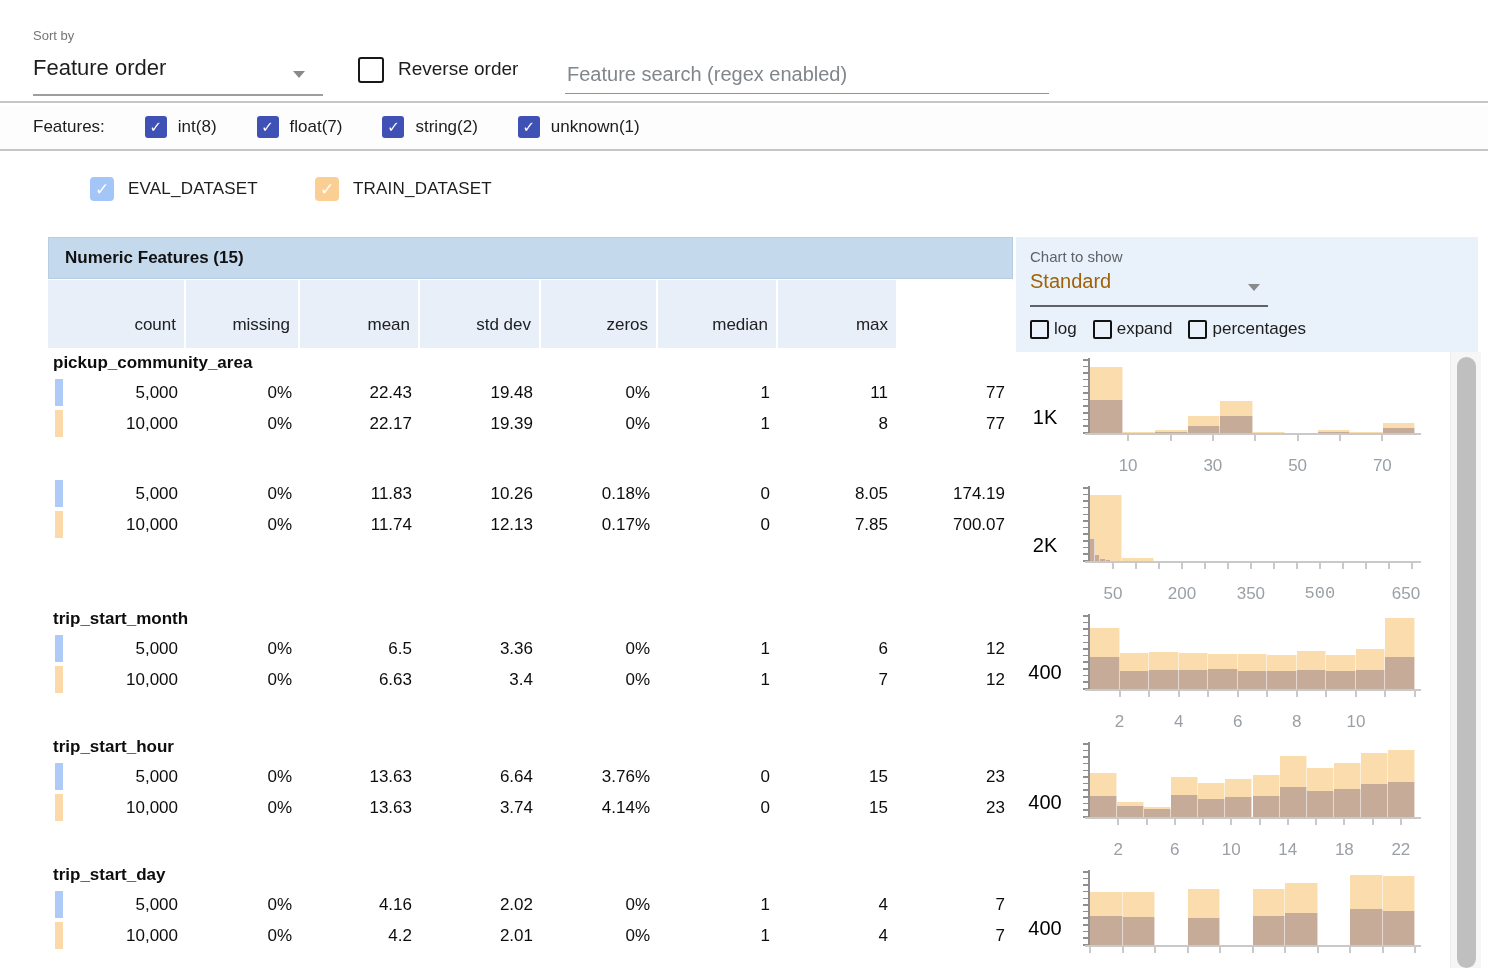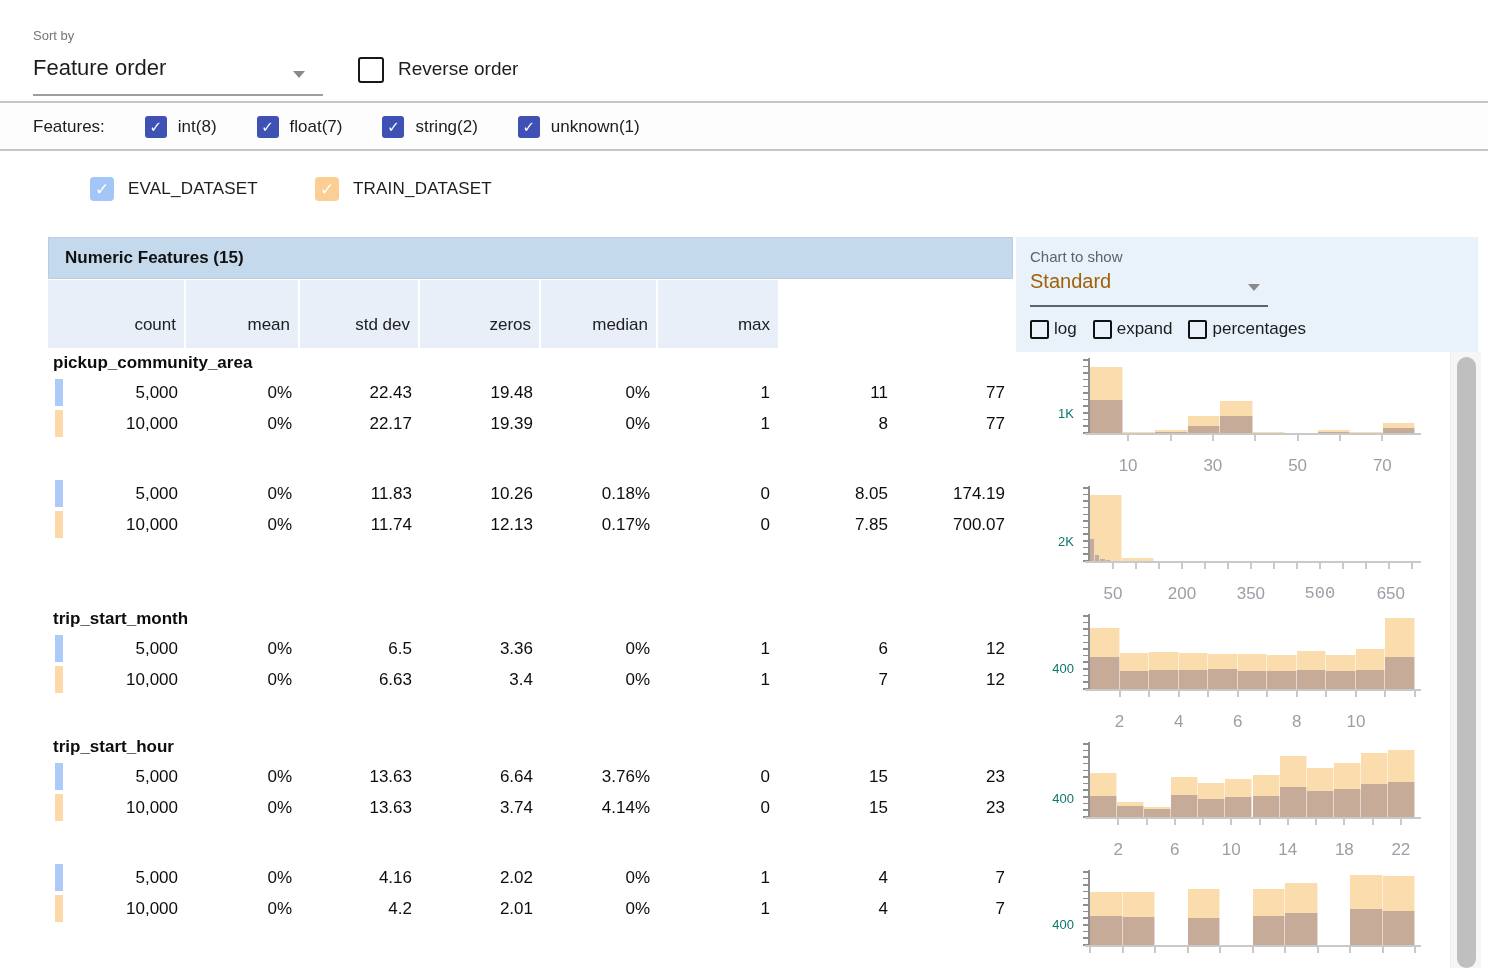--- a/index.html
+++ b/index.html
@@ -56,21 +56,21 @@
   .cts-select .dd-arrow{right:8px;top:14px;}
   .cts-underline{position:absolute;left:14px;top:68px;width:238px;height:1.5px;background:#5f6368;}
   .chart-opts{position:absolute;left:14px;top:82px;display:flex;align-items:center;}
   .copt{display:flex;align-items:center;margin-right:16px;cursor:pointer;}
   .copt .box{width:15px;height:15px;border:2px solid #111;border-radius:2px;}
   .copt .lbl{margin-left:5px;font-size:17px;color:#1d1d1d;}
 
   
   .charts-col{position:absolute;left:1016px;top:352px;width:434px;height:616px;}
   .hist{position:absolute;left:0;width:434px;height:128px;}
-  .ylab{position:absolute;left:0;width:58px;height:20px;text-align:right;font-size:13px;color:#0f766e;}
+  .ylab{position:absolute;left:0;width:58px;height:20px;text-align:center;font-size:20px;color:#000000;}
   .plot{position:absolute;left:74px;top:8px;width:325px;height:73px;}
   .yruler{position:absolute;left:-2px;top:-2px;width:2px;height:77px;background:#8f8f8f;}
   .ytick{position:absolute;width:5px;height:1.5px;background:#8f8f8f;}
   .bar{position:absolute;bottom:0;box-sizing:border-box;border-right:1px solid rgba(255,255,255,.55);}
   .xaxis{position:absolute;left:69px;top:81px;width:336px;height:2px;background:#c9c9c9;}
   .xtickmark{position:absolute;top:83px;width:2px;height:6px;background:#c9c9c9;}
   .xticklab{position:absolute;top:104px;width:56px;text-align:center;font-size:17px;color:#9aa0a6;}
 
   
   .scroll-track{position:absolute;left:1450px;top:352px;width:31px;height:616px;background:#f6f6f6;border-left:1px solid #ececec;box-sizing:border-box;}
@@ -83,20 +83,21 @@
 
   <div class="sort-toolbar">
     <div class="sortby-label">Sort by</div>
     <div class="sort-select">
       <span class="val">Feature order</span>
       <span class="dd-arrow"></span>
     </div>
     <div class="sort-underline"></div>
     <div class="reverse-box"></div>
     <div class="reverse-label">Reverse order</div>
+    <input class="search-input" type="text" placeholder="Feature search (regex enabled)" style="">
   </div>
 
   <div class="filter-bar">
     <span class="filter-label">Features:</span>
     <span id="ftype-wrap" style="display:flex;align-items:center;">
         <div class="ftype">
           <div class="box" style="background: rgb(63, 81, 181);">
             <div class="chk">✓</div>
           </div>
           <div class="lbl">int(8)</div>
@@ -135,20 +136,21 @@
         </div>
         <div class="lbl">TRAIN_DATASET</div>
       </div>
     </div>
 
   <div class="tbl-title">
     <span>Numeric Features (15)</span>
   </div>
   <div class="tbl-head" id="tbl-head">
       <div class="hcell">count</div>
+      <div class="hcell">missing</div>
       <div class="hcell">mean</div>
       <div class="hcell">std dev</div>
       <div class="hcell">zeros</div>
       <div class="hcell">median</div>
       <div class="hcell">max</div>
     </div>
   <div class="groups" id="groups">
       <div class="fgroup">
         <div class="fname">pickup_community_area</div>
         <div class="frow">
@@ -242,20 +244,21 @@
           <div class="dcell">0%</div>
           <div class="dcell">13.63</div>
           <div class="dcell">3.74</div>
           <div class="dcell">4.14%</div>
           <div class="dcell">0</div>
           <div class="dcell">15</div>
           <div class="dcell">23</div>
         </div>
       </div>
       <div class="fgroup">
+        <div class="fname">trip_start_day</div>
         <div class="frow">
           <div class="chip" style="background: rgb(174, 202, 247);"></div>
           <div class="dcell">5,000</div>
           <div class="dcell">0%</div>
           <div class="dcell">4.16</div>
           <div class="dcell">2.02</div>
           <div class="dcell">0%</div>
           <div class="dcell">1</div>
           <div class="dcell">4</div>
           <div class="dcell">7</div>
@@ -390,21 +393,21 @@
         <div class="xtickmark" style="left: 279.86px;"></div>
         <div class="xtickmark" style="left: 302.844px;"></div>
         <div class="xtickmark" style="left: 325.829px;"></div>
         <div class="xtickmark" style="left: 348.813px;"></div>
         <div class="xtickmark" style="left: 371.798px;"></div>
         <div class="xtickmark" style="left: 394.782px;"></div>
         <div class="xticklab" style="left: 68.9844px;">50</div>
         <div class="xticklab" style="left: 137.938px;">200</div>
         <div class="xticklab" style="left: 206.891px;">350</div>
         <div class="xticklab" style="left: 275.844px; font-family: Liberation Mono, monospace;">500</div>
-        <div class="xticklab" style="left: 333px; text-align: right;">650</div>
+        <div class="xticklab" style="left: 362px;">650</div>
       </div>
       <div class="hist" style="top: 256px;">
         <div class="ylab" style="top: 53.0308px;">400</div>
         <div class="plot">
           <div class="yruler"></div>
           <div class="ytick" style="left: -7px; top: -1px;"></div>
           <div class="ytick" style="left: -7px; top: 5.63636px;"></div>
           <div class="ytick" style="left: -7px; top: 12.2727px;"></div>
           <div class="ytick" style="left: -7px; top: 18.9091px;"></div>
           <div class="ytick" style="left: -7px; top: 25.5455px;"></div>

